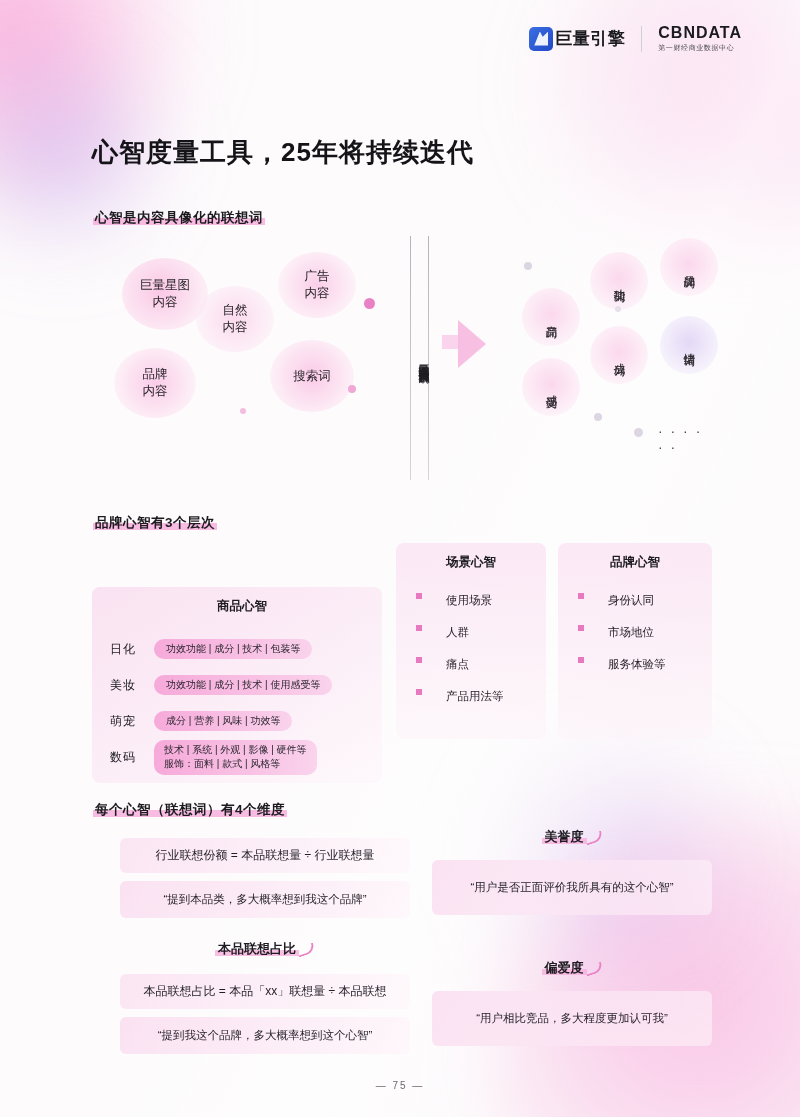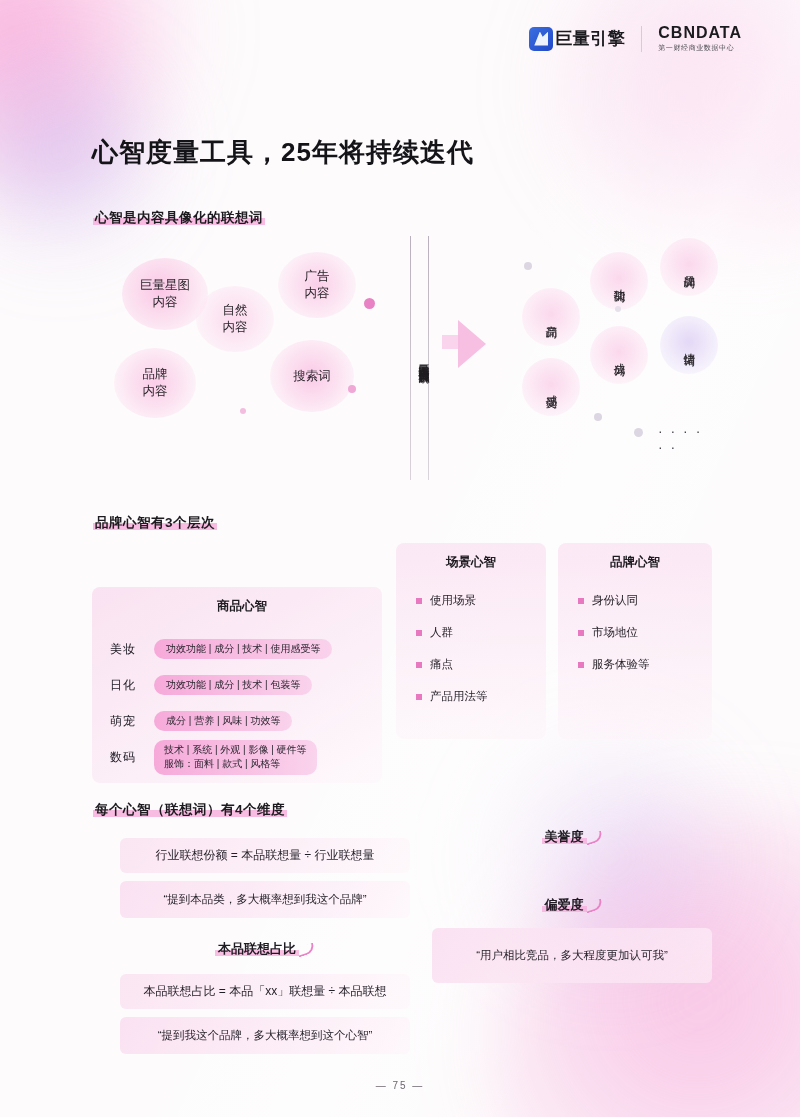--- a/index.html
+++ b/index.html
@@ -181,21 +181,21 @@
   }
   .row-label { width: 44px; font-size: 12px; color: #23202a; letter-spacing: 1px; }
   .tag {
     background: linear-gradient(90deg, rgba(246,166,216,0.95), rgba(249,203,233,0.8));
     border-radius: 10px; padding: 3px 12px;
     font-size: 10px; color: #2b2630; white-space: nowrap;
   }
   .tag.two-line { line-height: 1.45; padding: 3px 10px; }
   .bullet-list { position: absolute; left: 20px; top: 50px; }
   .bullet-item {
-    display: flex; align-items: center; gap: 8px;
+    display: flex; align-items: flex-start; gap: 24px;
     font-size: 11.5px; color: #241f28; margin-bottom: 17px;
   }
   .bullet-item .sq { width: 6px; height: 6px; background: #e879c1; flex: none; }
 
   
   .dims { position: absolute; left: 92px; top: 828px; width: 620px; height: 215px; }
   .dim-col { position: absolute; top: 0; }
   .dc-left { left: 28px; width: 290px; }
   .dc-right { left: 340px; width: 280px; }
   .dim-title {
@@ -303,26 +303,26 @@
     <div class="sdot sd3"></div>
     <div class="sdot sd4"></div>
   </div>
 
   <div class="panels">
 
     <div class="panel p1">
       <div class="panel-head">商品心智</div>
       <div class="rows">
         <div class="row">
+          <span class="row-label">日化</span>
+          <span class="tag">功效功能 | 成分 | 技术 | 包装等</span>
+        </div>
+        <div class="row">
           <span class="row-label">美妆</span>
           <span class="tag">功效功能 | 成分 | 技术 | 使用感受等</span>
-        </div>
-        <div class="row">
-          <span class="row-label">日化</span>
-          <span class="tag">功效功能 | 成分 | 技术 | 包装等</span>
         </div>
         <div class="row">
           <span class="row-label">萌宠</span>
           <span class="tag">成分 | 营养 | 风味 | 功效等</span>
         </div>
         <div class="row">
           <span class="row-label">数码</span>
           <span class="tag two-line" style="white-space:pre-line">技术 | 系统 | 外观 | 影像 | 硬件等
 服饰：面料 | 款式 | 风格等</span>
         </div>
@@ -381,20 +381,21 @@
         <span class="u">本品联想占比</span><span class="swirl"></span>
       </div>
       <div class="formula-box">本品联想占比 = 本品「xx」联想量 ÷ 本品联想</div>
       <div class="quote-box">“提到我这个品牌，多大概率想到这个心智”</div>
     </div>
 
     <div class="dim-col dc-right">
       <div class="dim-title">
         <span class="u">美誉度</span><span class="swirl"></span>
       </div>
+      <div class="quote-box tall">“用户是否正面评价我所具有的这个心智”</div>
 
       <div class="block-gap" style="height:44px"></div>
 
       <div class="dim-title">
         <span class="u">偏爱度</span><span class="swirl"></span>
       </div>
       <div class="quote-box tall">“用户相比竞品，多大程度更加认可我”</div>
     </div>
   </div>
 

